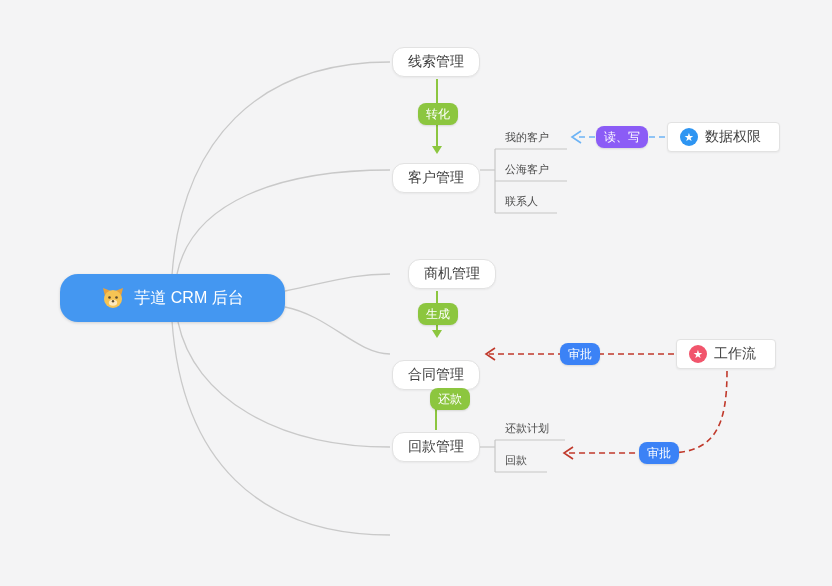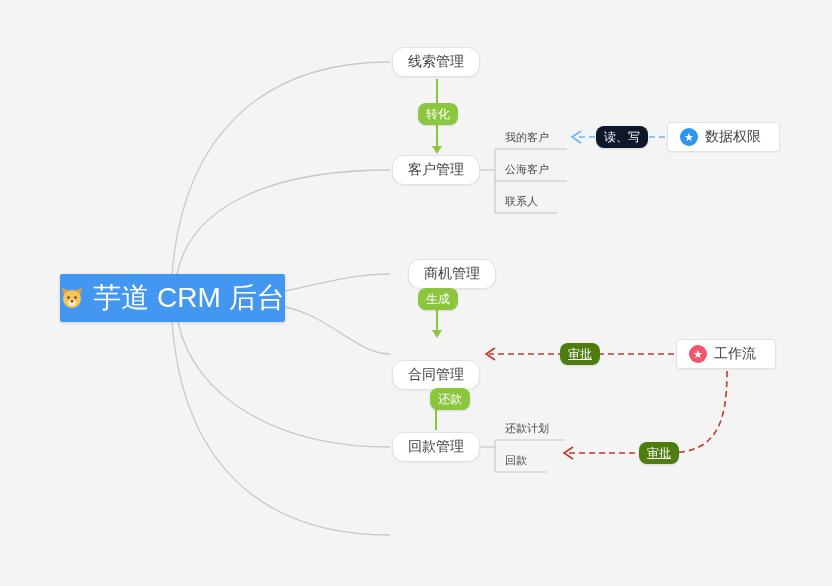--- a/index.html
+++ b/index.html
@@ -7,36 +7,36 @@
     width:832px;height:586px;
     font-family:"Liberation Sans","DejaVu Sans",sans-serif;
     background:#f4f4f5;
   }
   .canvas{position:relative;width:832px;height:586px;background:#f4f4f5;overflow:hidden;}
   .links{position:absolute;left:0;top:0;z-index:1;}
 
   
   .root-node{
     position:absolute;left:60px;top:274px;width:225px;height:48px;
-    background:#4497f1;border-radius:2px;z-index:3;
+    background:#4497f1;border-radius:18px;z-index:3;
     display:flex;align-items:center;justify-content:center;gap:9px;
-    color:#ffffff;font-size:28px;font-weight:500;
+    color:#ffffff;font-size:16px;font-weight:500;
     box-shadow:0 1px 3px rgba(0,0,0,.15);
   }
   .root-node .emoji{display:flex;align-items:center;}
 
   
   .topic{
     position:absolute;width:88px;height:30px;z-index:3;
     background:#ffffff;border:1px solid #e2e2e2;border-radius:12px;
     box-sizing:border-box;display:flex;align-items:center;justify-content:center;
     font-size:14px;color:#414141;box-shadow:0 1px 2px rgba(0,0,0,.05);
   }
   .n-lead{left:392px;top:47px;}
-  .n-customer{left:392px;top:155px;}
+  .n-customer{left:392px;top:163px;}
   .n-business{left:408px;top:259px;}
   .n-contract{left:392px;top:339px;margin-top:21px;}
   .n-receivable{left:392px;top:432px;}
   .n-product{left:392px;top:520px;}
 
   
   .side-node{
     position:absolute;height:30px;z-index:3;
     background:#ffffff;border:1px solid #e2e2e2;border-radius:4px;
     box-sizing:border-box;display:flex;align-items:center;gap:7px;
@@ -54,24 +54,24 @@
   .icon-pink{background:#f1556c;}
 
   
   .badge{
     position:absolute;height:22px;z-index:4;border-radius:8px;
     display:flex;align-items:center;justify-content:center;
     padding:0 8px;font-size:12px;color:#ffffff;box-sizing:border-box;
     box-shadow:0 1px 2px rgba(0,0,0,.12);
   }
   .badge-green{background:#8cc63f;}
-  .badge-blue{background:#0f172a;}
-  .badge-red{background:#4d7c0f;text-decoration:underline;}
+  .badge-blue{background:#8b5cf6;}
+  .badge-red{background:#3b82f6;}
   .b-convert{left:418px;top:103px;min-width:38px;}
-  .b-generate{left:418px;top:288px;min-width:38px;}
+  .b-generate{left:418px;top:303px;min-width:38px;}
   .b-repay{left:430px;top:388px;min-width:38px;}
   .b-readwrite{left:596px;top:126px;min-width:44px;}
   .b-approve1{left:560px;top:343px;min-width:38px;}
   .b-approve2{left:639px;top:442px;min-width:38px;}
 
   
   .child{
     position:absolute;left:505px;height:22px;line-height:22px;z-index:3;
     font-size:11px;color:#4a4a4a;white-space:nowrap;
   }

